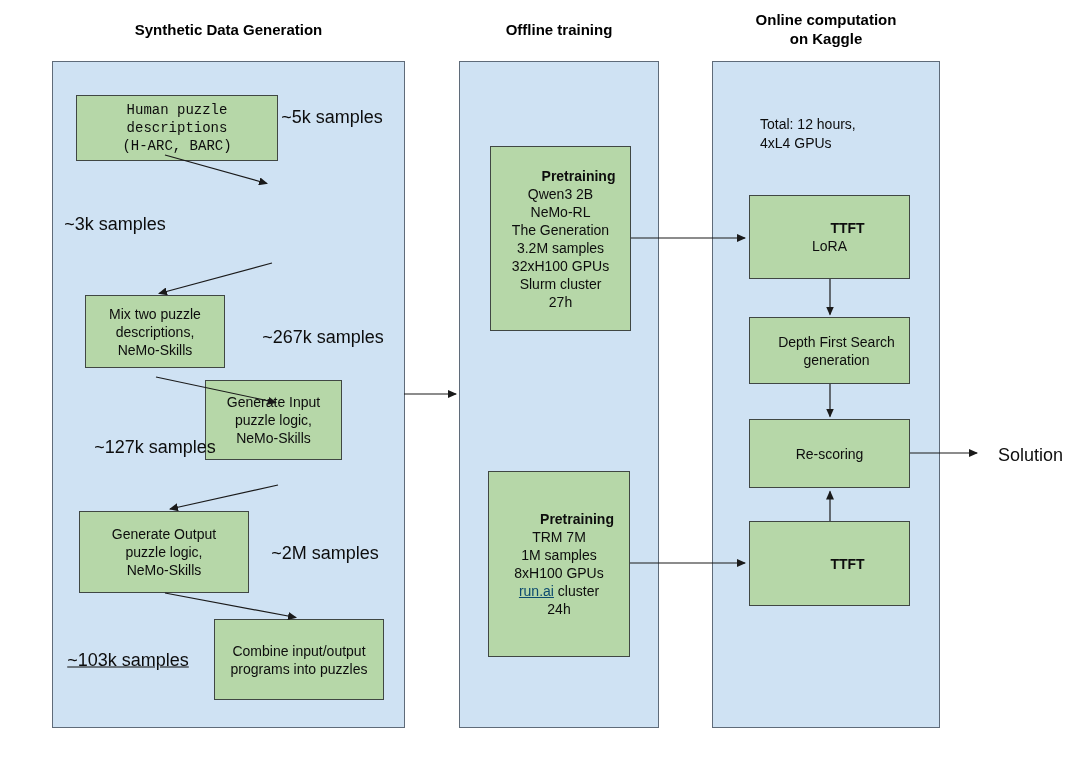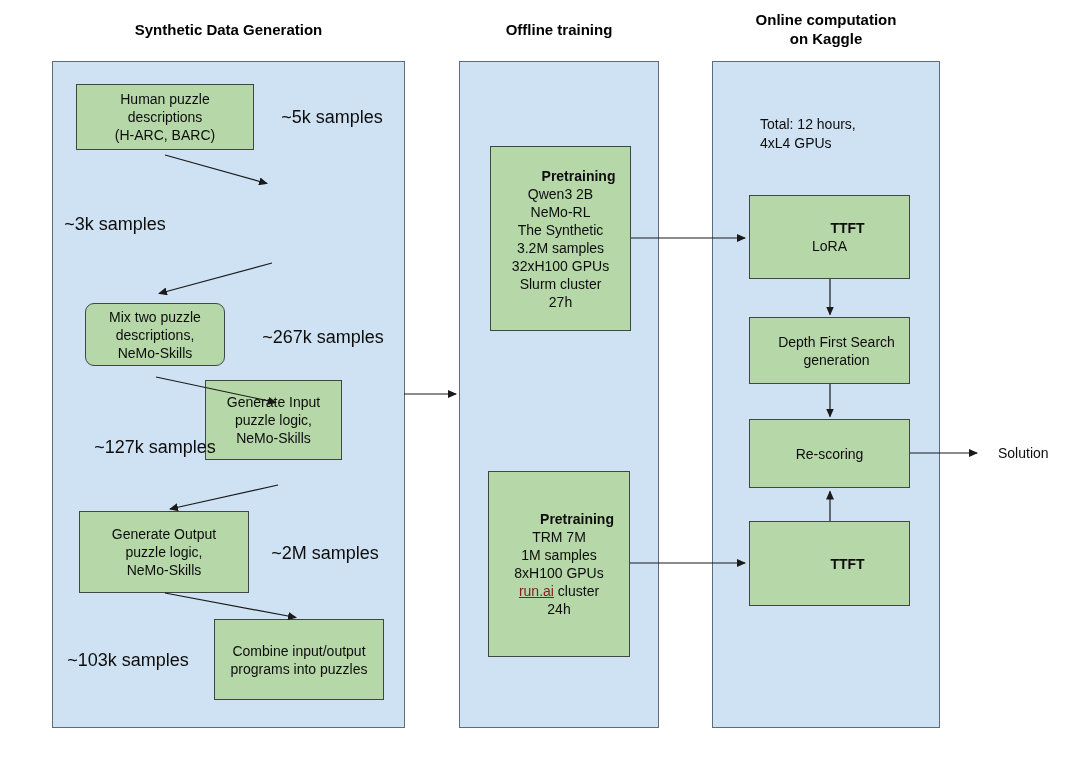--- a/index.html
+++ b/index.html
@@ -58,80 +58,80 @@
   }
   .note {
     position: absolute;
     font-size: 14px;
     line-height: 19px;
     white-space: pre-line;
     text-align: left;
   }
   .free-label {
     position: absolute;
-    font-size: 14px;
+    font-size: 18px;
     white-space: nowrap;
   }
   .arrows {
     position: absolute;
     left: 0;
     top: 0;
     pointer-events: none;
   }
   .arrows line {
     stroke: #1a1a1a;
     stroke-width: 1.2;
   }
   a.doc-link {
-    color: #7f1d1d;
+    color: #0c4a6e;
     text-decoration: underline;
     cursor: pointer;
   }
 </style>
 </head>
 <body>
 
 <div class="canvas">
 
   <div class="col-title" style="left:52px; top:20px; width:353px;">Synthetic Data Generation</div>
   <div class="col-title" style="left:459px; top:20px; width:200px;">Offline training</div>
   <div class="col-title" style="left:712px; top:10px; width:228px;">Online computation
 on Kaggle</div>
 
   <div class="container" style="left:52px; top:61px; width:353px; height:667px;"></div>
   <div class="container" style="left:459px; top:61px; width:200px; height:667px;"></div>
   <div class="container" style="left:712px; top:61px; width:228px; height:667px;"></div>
 
-  <div class="node" style="left:76px; top:84px; width:178px; height:66px;">Human puzzle
+  <div class="node" style="left:76px; top:95px; width:202px; height:66px;font-family:Liberation Mono, monospace;">Human puzzle
 descriptions
 (H-ARC, BARC)</div>
-  <div class="node" style="left:85px; top:303px; width:140px; height:63px;border-radius:9px;">Mix two puzzle
+  <div class="node" style="left:85px; top:295px; width:140px; height:73px;">Mix two puzzle
 descriptions,
 NeMo-Skills</div>
   <div class="node" style="left:205px; top:380px; width:137px; height:80px;">Generate Input
 puzzle logic,
 NeMo-Skills</div>
   <div class="node" style="left:79px; top:511px; width:170px; height:82px;">Generate Output
 puzzle logic,
 NeMo-Skills</div>
   <div class="node" style="left:214px; top:619px; width:170px; height:81px;">Combine input/output
 programs into puzzles</div>
 
   <div class="side-label" style="left:332px; top:117px;">~5k samples</div>
   <div class="side-label" style="left:115px; top:224px;">~3k samples</div>
   <div class="side-label" style="left:323px; top:337px;">~267k samples</div>
   <div class="side-label" style="left:123px; top:447px;margin-left:32px;">~127k samples</div>
   <div class="side-label" style="left:325px; top:553px;">~2M samples</div>
-  <div class="side-label" style="left:128px; top:660px;">~103k samples</div>
+  <div class="side-label" style="left:128px; top:660px;text-decoration:underline;">~103k samples</div>
 
   <div class="node" style="left:490px; top:146px; width:141px; height:185px;">
     <div class="heading">Pretraining</div>
     <div>Qwen3 2B</div>
     <div>NeMo-RL</div>
-    <div>The Synthetic</div>
+    <div>The Generation</div>
     <div>3.2M samples</div>
     <div>32xH100 GPUs</div>
     <div>Slurm cluster</div>
     <div>27h</div>
   </div>
 
   <div class="node" style="left:488px; top:471px; width:142px; height:186px;">
     <div class="heading">Pretraining</div>
     <div>TRM 7M</div>
     <div>1M samples</div>

